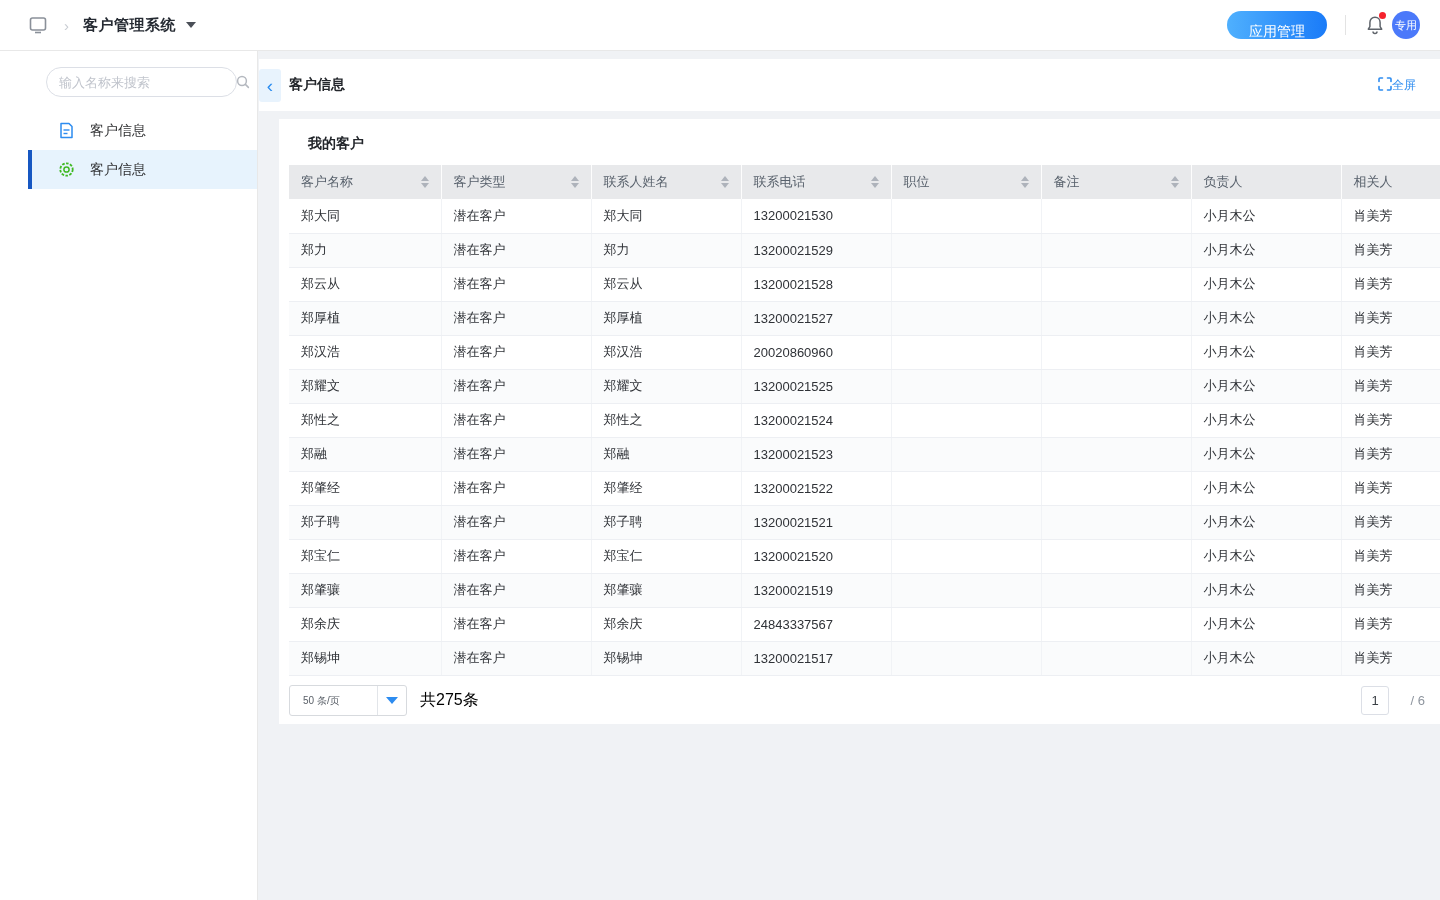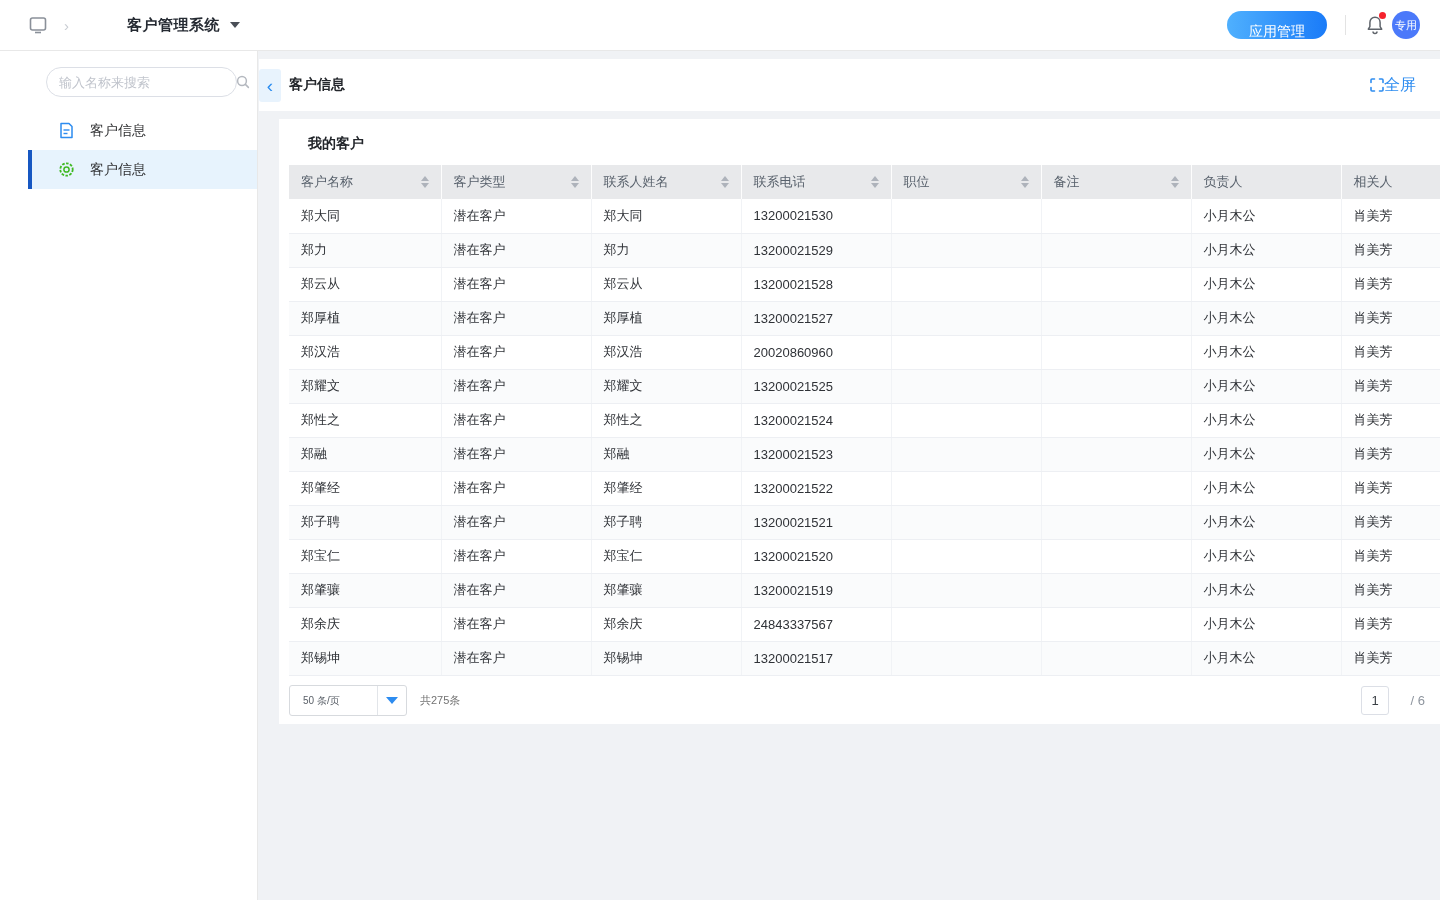--- a/index.html
+++ b/index.html
@@ -4,21 +4,21 @@
 <style>
   * { margin:0; padding:0; box-sizing:border-box; }
   html,body { width:1440px; height:900px; overflow:hidden; }
   body { font-family:"Liberation Sans","DejaVu Sans",sans-serif; background:#f0f2f5; position:relative; color:#303133; }
 
   
   .topbar { position:absolute; top:0; left:0; width:1440px; height:51px; background:#fff;
             border-bottom:1px solid #e8e8e8; display:flex; align-items:center; padding:0 20px; z-index:5; }
   .win-icon { width:20px; height:20px; margin-left:8px; }
   .crumb-sep { color:#c8ccd2; font-size:15px; margin:0 14px 0 16px; }
-  .app-title { font-size:15px; font-weight:600; color:#262b33; letter-spacing:.5px;margin-left:44px; }
+  .app-title { font-size:15px; font-weight:600; color:#262b33; letter-spacing:.5px; }
   .caret-down { width:0; height:0; border-left:5px solid transparent; border-right:5px solid transparent;
                 border-top:6px solid #4a4f57; margin-left:10px; }
   .topbar-spacer { flex:1; }
   .pill-btn { height:28px; padding:12px 22px; border:none; border-radius:14px; color:#fff; font-size:14px;
               background:linear-gradient(90deg,#4fb0fe,#1a7bf8); cursor:pointer; font-family:inherit; }
   .top-divider { width:1px; height:20px; background:#e3e3e3; margin:0 18px; }
   .bell-wrap { position:relative; width:22px; height:22px; }
   .bell-dot { position:absolute; top:-2px; right:0; width:7px; height:7px; border-radius:50%; background:#f5222d; }
   .avatar { width:28px; height:28px; border-radius:50%; background:#4b79fa; color:#fff; font-size:11px;
             display:flex; align-items:center; justify-content:center; margin-left:6px; }
@@ -34,22 +34,22 @@
                color:#303133; cursor:pointer; }
   .side-item .s-icon { width:17px; height:17px; margin-right:15px; }
   .side-item.active { background:#e7f3fd; border-left:4px solid #1757c2; padding-left:26px; }
 
   
   .main { position:absolute; top:51px; left:259px; right:0; bottom:0; background:#f0f2f5; overflow:hidden; }
   .page-head { margin-top:8px; height:52px; background:#fff; display:flex; align-items:center; position:relative; }
   .back-btn { width:22px; height:33px; background:#e8f3fd; border-radius:3px; display:flex; align-items:center;
               justify-content:center; color:#2a8cf0; font-size:19px; cursor:pointer; margin-right:8px; line-height:1; }
   .page-title { font-size:14px; font-weight:700; color:#23262b; }
-  .fullscreen { position:absolute; right:24px; display:flex; align-items:center; gap:0; color:#2d8cf0;
-                font-size:16px; cursor:pointer; }
+  .fullscreen { position:absolute; right:24px; display:flex; gap:0; color:#2d8cf0;
+                font-size:12px; cursor:pointer; }
 
   .card { margin:8px 0 0 20px; background:#fff; padding:10px 10px 14px 10px; height:605px; overflow:hidden; }
   .card-title { font-size:14px; font-weight:700; color:#23262b; padding:6px 0 12px 0;margin-left:19px; }
 
   table { border-collapse:collapse; table-layout:fixed; width:1202px; }
   th { background:#e8e9eb; height:34px; font-size:13px; font-weight:400; color:#57606b; text-align:left;
        padding:0 12px; border-right:1px solid #fdfdfd; position:relative; cursor:pointer; }
   .sorter { position:absolute; right:12px; top:50%; transform:translateY(-50%); display:flex;
             flex-direction:column; gap:2px; }
   .sorter i { display:block; width:0; height:0; border-left:4px solid transparent; border-right:4px solid transparent; }
@@ -60,21 +60,21 @@
   tbody tr:nth-child(even) td { background:#fafbfc; }
   tbody tr { cursor:pointer; }
 
   .pager { margin-top:9px; display:flex; align-items:center; position:relative; height:32px; width:1152px; }
   .page-size { width:118px; height:31px; border:1px solid #d7dade; border-radius:3px; display:flex;
                align-items:center; cursor:pointer; background:#fff; }
   .page-size .ps-label { flex:1; font-size:10px; color:#5a6068; padding-left:13px; }
   .ps-caret-box { width:29px; height:100%; border-left:1px solid #e2e5e9; display:flex; align-items:center; justify-content:center; }
   .ps-caret { width:0; height:0; border-left:6px solid transparent; border-right:6px solid transparent;
               border-top:7px solid #2d8cf0; }
-  .total-count { margin-left:13px; font-size:11px; color:#737373; }
+  .total-count { margin-left:13px; font-size:16px; color:#000000; }
   .page-input { position:absolute; right:52px; width:28px; height:29px; border:1px solid #dcdfe6; border-radius:3px;
                 text-align:center; font-size:13px; color:#3a3f45; font-family:inherit; outline:none; }
   .page-total { position:absolute; right:16px; font-size:13px; color:#8e959e; }
 
   svg { display:block; }
 </style>
 </head>
 <body>
 
 <div class="topbar">

